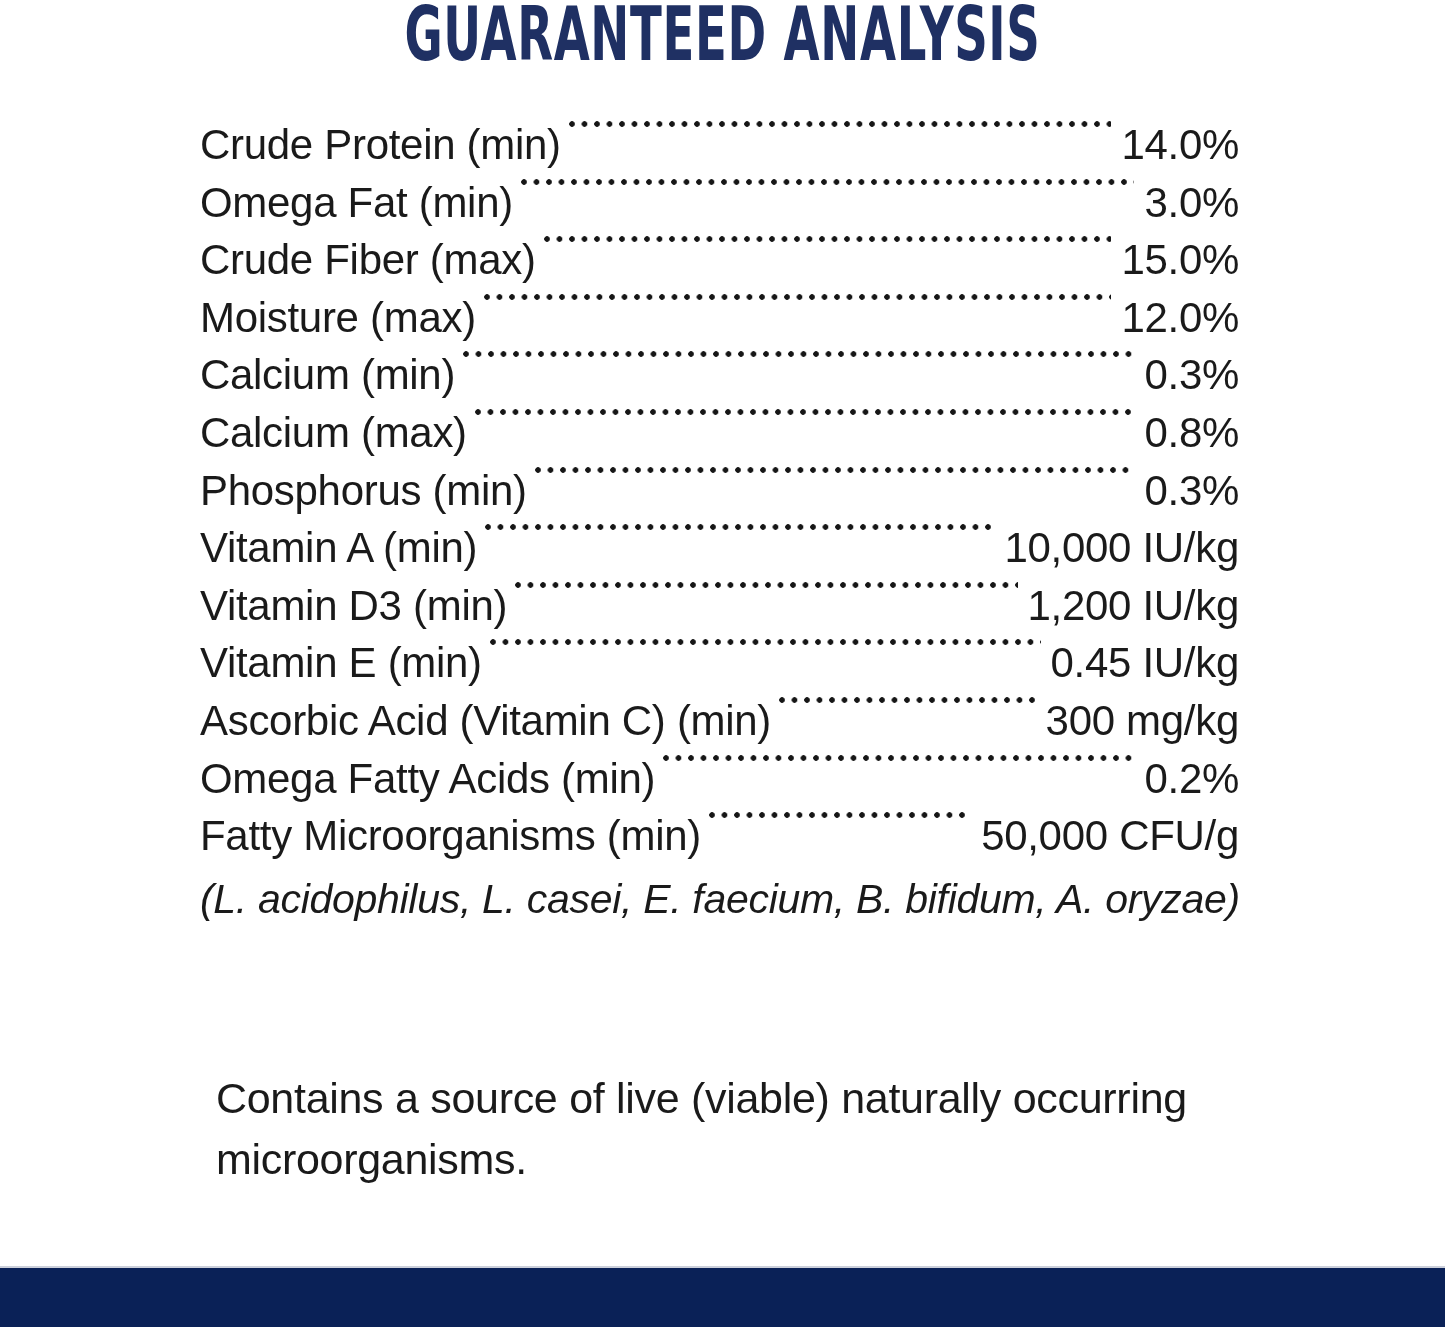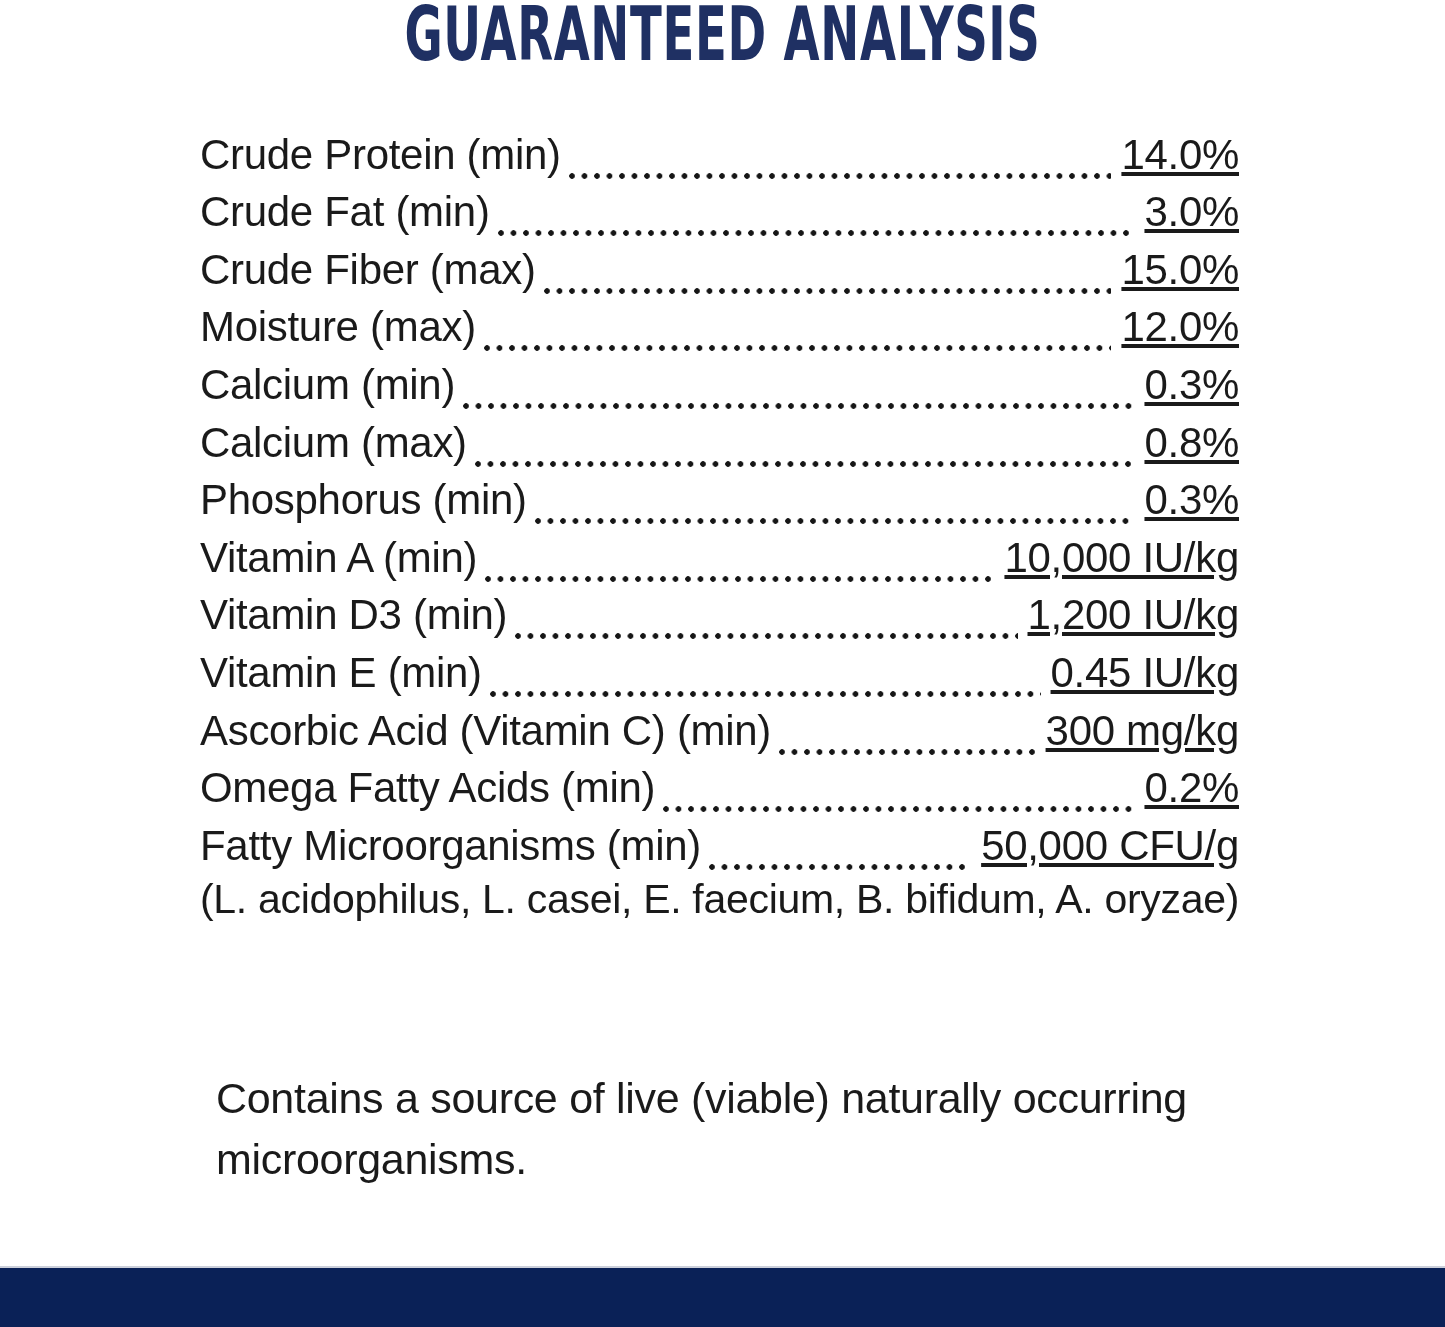--- a/index.html
+++ b/index.html
@@ -36,40 +36,41 @@
     white-space: nowrap;
   }
   .analysis {
     position: absolute;
     top: 121px;
     left: 200px;
     right: 206px;
   }
   .row {
     display: flex;
-    align-items: flex-end;
+    align-items: flex-start;
     height: 57.6px;
     font-size: 42px;
     letter-spacing: -0.3px;
   }
   .row .label { white-space: nowrap; }
-  .row .value { white-space: nowrap; text-decoration: underline; }
+  .row .value { white-space: nowrap; }
   .row .dots {
     flex: 1 1 auto;
     min-width: 24px;
     height: 6px;
     margin: 0 10px 0 8px;
     background-image: radial-gradient(circle at 3px 3px, #161616 2.5px, transparent 3.1px);
     background-size: 12.5px 6px;
     background-repeat: repeat-x;
     background-position: left bottom;
   }
   .species {
     margin: 6px 16px 0 0;
     font-size: 41px;
+    font-style: italic;
     letter-spacing: -0.3px;
     white-space: nowrap;
   }
   .note {
     position: absolute;
     top: 1052px;
     left: 200px;
     width: 1120px;
     margin: 16px;
     font-size: 43px;
@@ -96,21 +97,21 @@
 
   <section class="analysis">
 
   <div class="row">
     <span class="label">Crude Protein (min)</span>
     <span class="dots"></span>
     <span class="value">14.0%</span>
   </div>
 
   <div class="row">
-    <span class="label">Crude Fat (min)</span>
+    <span class="label">Omega Fat (min)</span>
     <span class="dots"></span>
     <span class="value">3.0%</span>
   </div>
 
 
   <div class="row">
     <span class="label">Crude Fiber (max)</span>
     <span class="dots"></span>
     <span class="value">15.0%</span>
   </div>

